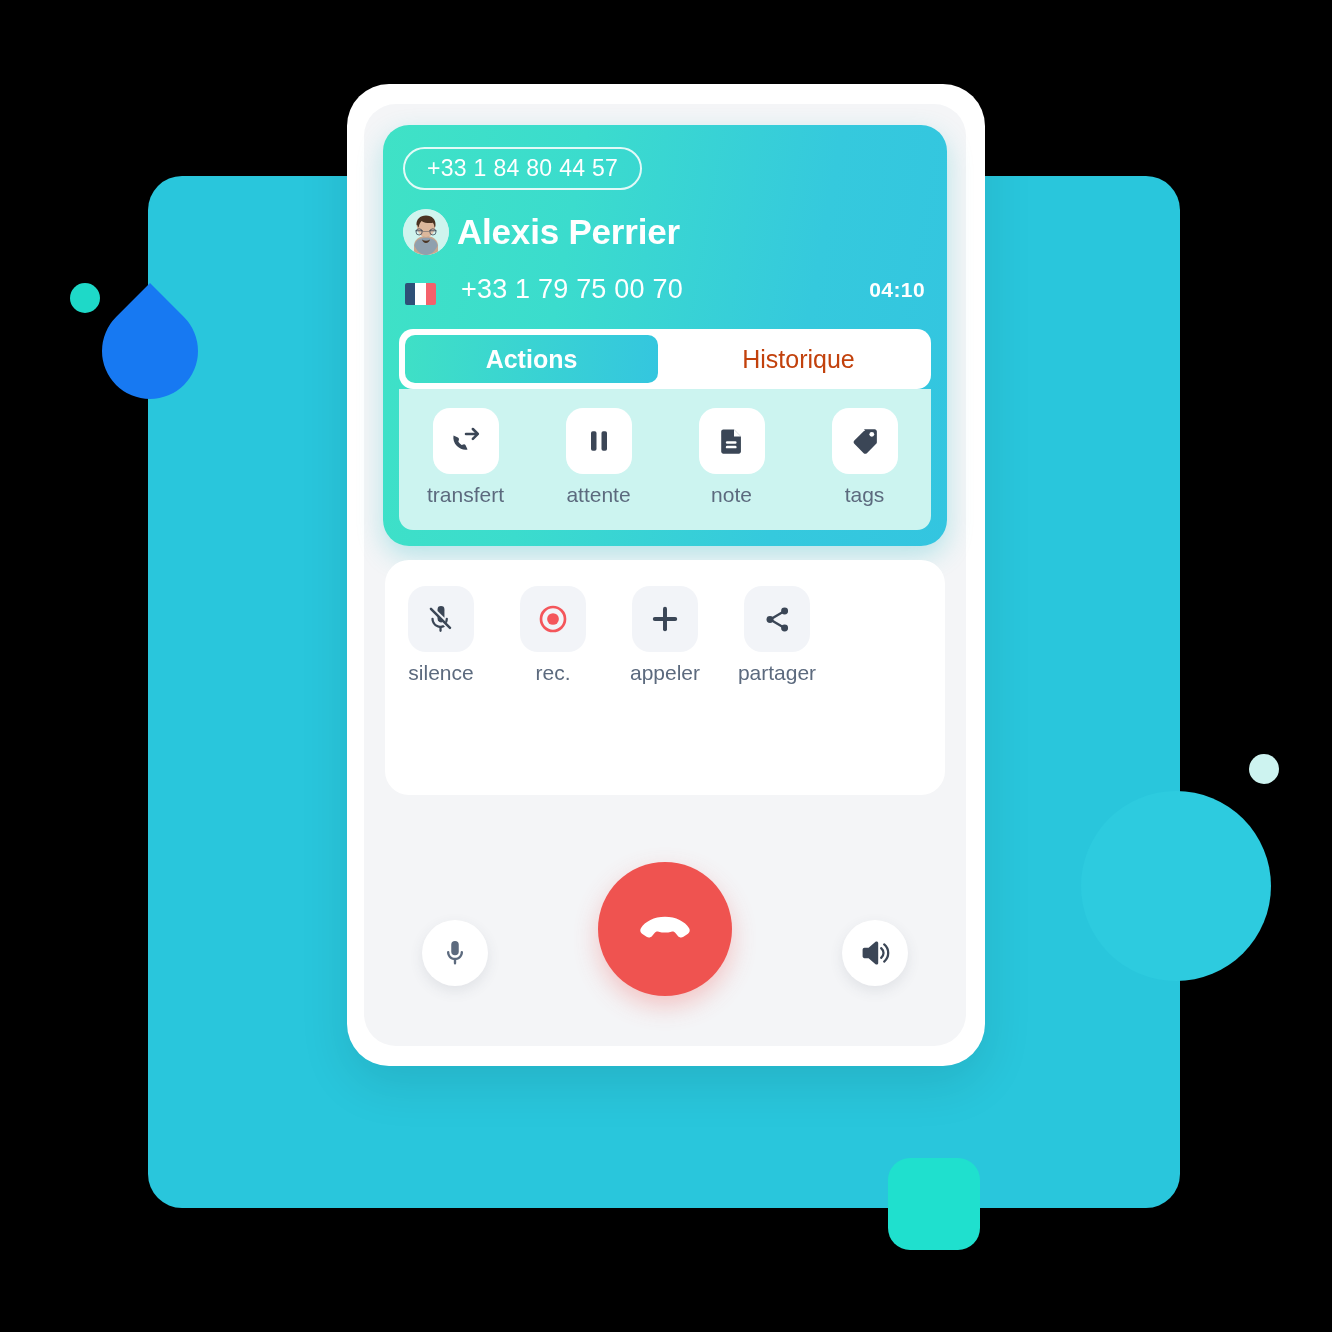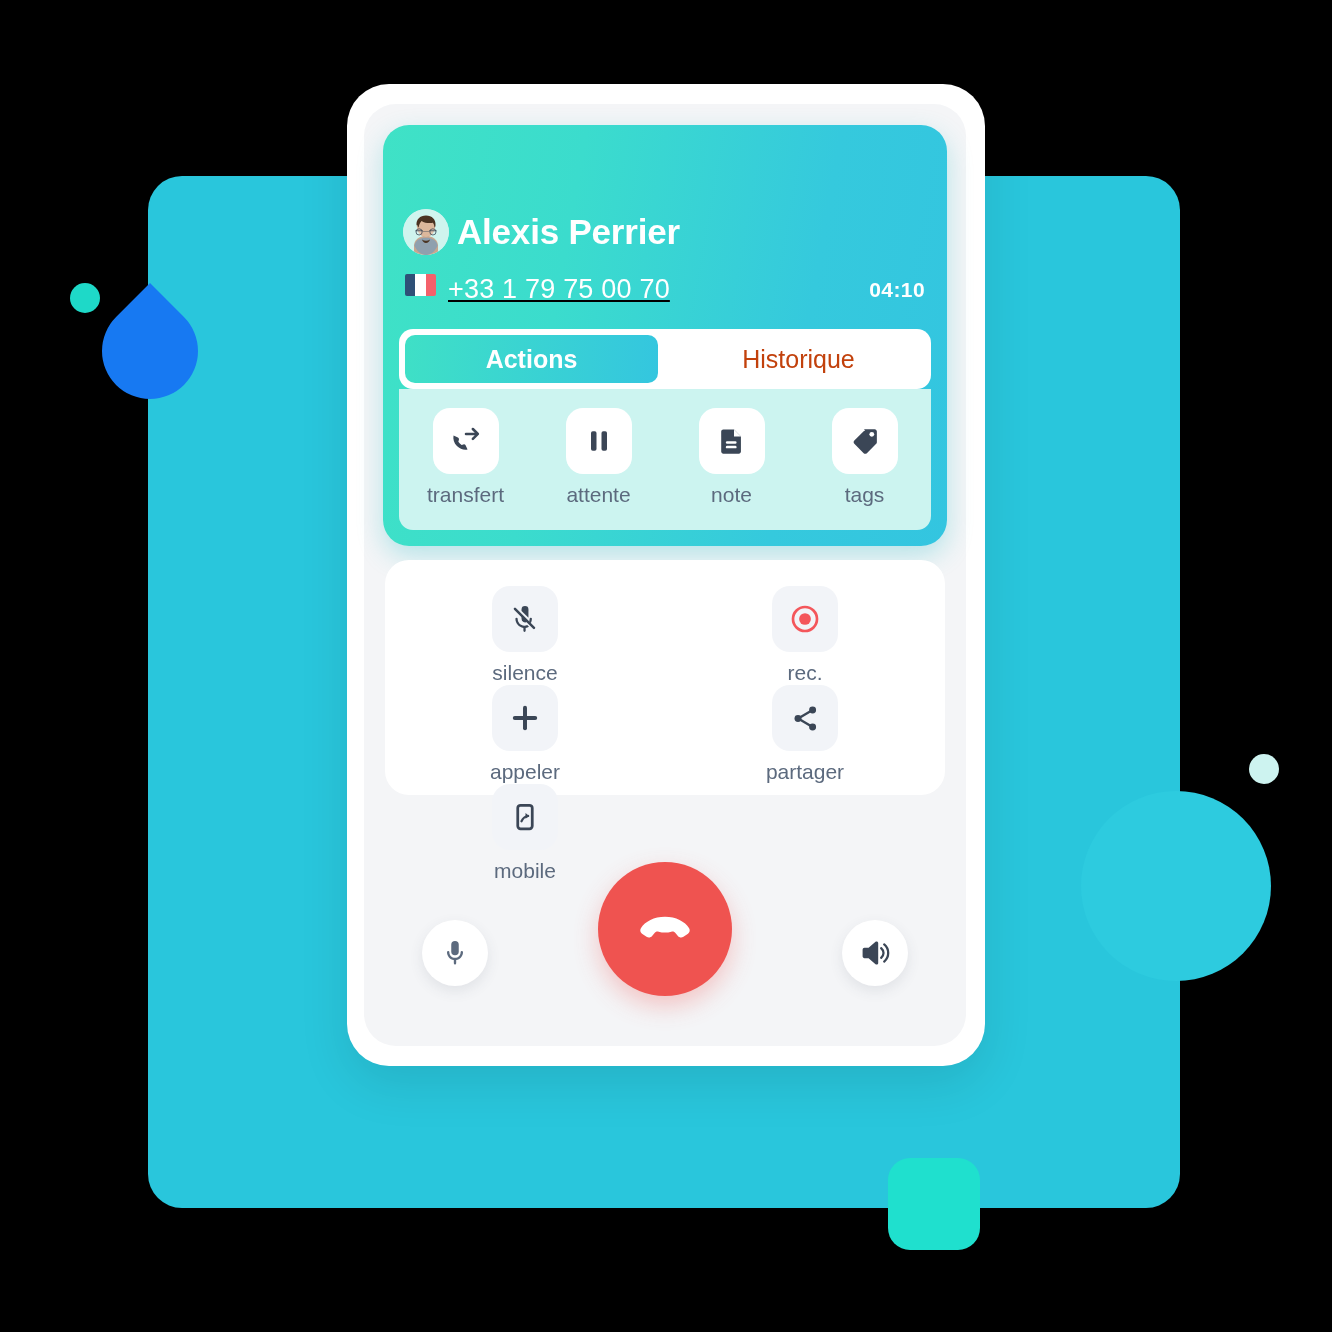--- a/index.html
+++ b/index.html
@@ -155,21 +155,21 @@
 
   .num-row {
     position: absolute;
     left: 22px;
     right: 22px;
     top: 149px;
     display: flex;
     align-items: center;
     justify-content: space-between;
   }
-  .num-left { display: flex; align-items: flex-start; gap: 12px; text-decoration: underline; }
+  .num-left { display: flex; align-items: flex-end; gap: 25px; }
   .flag-fr {
     width: 31px;
     height: 22px;
     border-radius: 2px;
     display: flex;
     overflow: hidden;
     flex: 0 0 auto;
   }
   .flag-fr i { display: block; height: 100%; flex: 1 1 33.33%; }
   .flag-b { background: #2E5077; }
@@ -257,21 +257,21 @@
   .controls-card {
     position: absolute;
     left: 385px;
     top: 560px;
     width: 560px;
     height: 235px;
     background: #FFFFFF;
     border-radius: 24px;
     padding: 26px 0 0 0;
     display: grid;
-    grid-template-columns: repeat(2, 1fr);
+    grid-template-columns: repeat(5, 1fr);
     grid-template-rows: repeat(2, 1fr);
     row-gap: 0px;
   }
   .ctrl-item {
     display: flex;
     flex-direction: column;
     align-items: center;
     gap: 9px;
     cursor: pointer;
   }
@@ -336,20 +336,23 @@
   <div class="bg-dot-teal"></div>
   <div class="bg-dot-mint"></div>
   <div class="bg-leaf"></div>
   <div class="bg-square-mint"></div>
 
   <div class="phone-frame"></div>
   <div class="phone-screen"></div>
 
   <div class="header-card">
 
+    <div class="did-badge">
+      <span>+33 1 84 80 44 57</span>
+    </div>
 
     <div class="caller-row">
       <div class="avatar">
         <svg viewBox="0 0 46 46" xmlns="http://www.w3.org/2000/svg">
           <circle cx="23" cy="23" r="23" fill="#CFF4EE"></circle>
           <path d="M23 27c-7 0-12 4.2-12 9.6V46h24v-9.4C35 31.2 30 27 23 27z" fill="#C9A68E"></path>
           <path d="M23 28.5c-6.4 0-11 3.6-11.6 8.2C14 42.4 18.2 46 23 46s9-3.6 11.6-9.3C34 32.1 29.4 28.5 23 28.5z" fill="#8FA0AE"></path>
           <ellipse cx="23" cy="24.5" rx="5" ry="4" fill="#C9A68E"></ellipse>
           <ellipse cx="23" cy="17.5" rx="9.2" ry="10.5" fill="#DCB89C"></ellipse>
           <path d="M13.8 18.5c0 5.2 4.1 9.6 9.2 9.6s9.2-4.4 9.2-9.6c0-1 0-2-.2-2.7-2.6 1.6-6.2 1-9-1.4-2.2 2.4-5.6 3.6-9 3-.2.4-.2.8-.2 1.1z" fill="#6E4B35" opacity="0.0"></path>
@@ -468,30 +471,20 @@
         <svg width="31" height="31" viewBox="0 0 24 24">
           <circle cx="17.5" cy="5.5" r="2.7" fill="#3B4656"></circle>
           <circle cx="6.2" cy="12" r="2.7" fill="#3B4656"></circle>
           <circle cx="17.5" cy="18.5" r="2.7" fill="#3B4656"></circle>
           <path d="M8.3 10.8l7.2-4.2M8.3 13.2l7.2 4.2" stroke="#3B4656" stroke-width="1.9" stroke-linecap="round" fill="none"></path>
         </svg>
       </div>
       <div class="ctrl-label">partager</div>
     </div>
 
-    <div class="ctrl-item">
-      <div class="ctrl-tile">
-        <svg width="30" height="30" viewBox="0 0 24 24">
-          <rect x="6.2" y="2.6" width="11.6" height="18.8" rx="2.2" fill="none" stroke="#3B4656" stroke-width="2.2"></rect>
-          <path d="M9.2 15.4c1.2-2.7 2.9-4 5.3-4.2" stroke="#3B4656" stroke-width="1.8" fill="none" stroke-linecap="round"></path>
-          <path d="M12.4 8.8l3 2.3-3 2.3z" fill="#3B4656"></path>
-        </svg>
-      </div>
-      <div class="ctrl-label">mobile</div>
-    </div>
 
   </div>
 
   <div class="bottom-bar">
 
     <div class="round-btn btn-mic">
       <svg width="30" height="30" viewBox="0 0 24 24">
         <rect x="9" y="2.4" width="6" height="11.4" rx="3" fill="#5C6A7E"></rect>
         <path d="M5.6 11.3a.95.95 0 0 1 1.9 0c0 2.5 2 4.5 4.5 4.5s4.5-2 4.5-4.5a.95.95 0 0 1 1.9 0c0 3.2-2.4 5.9-5.45 6.33v2.57a.95.95 0 0 1-1.9 0v-2.57C8 17.2 5.6 14.5 5.6 11.3z" fill="#5C6A7E"></path>
       </svg>

